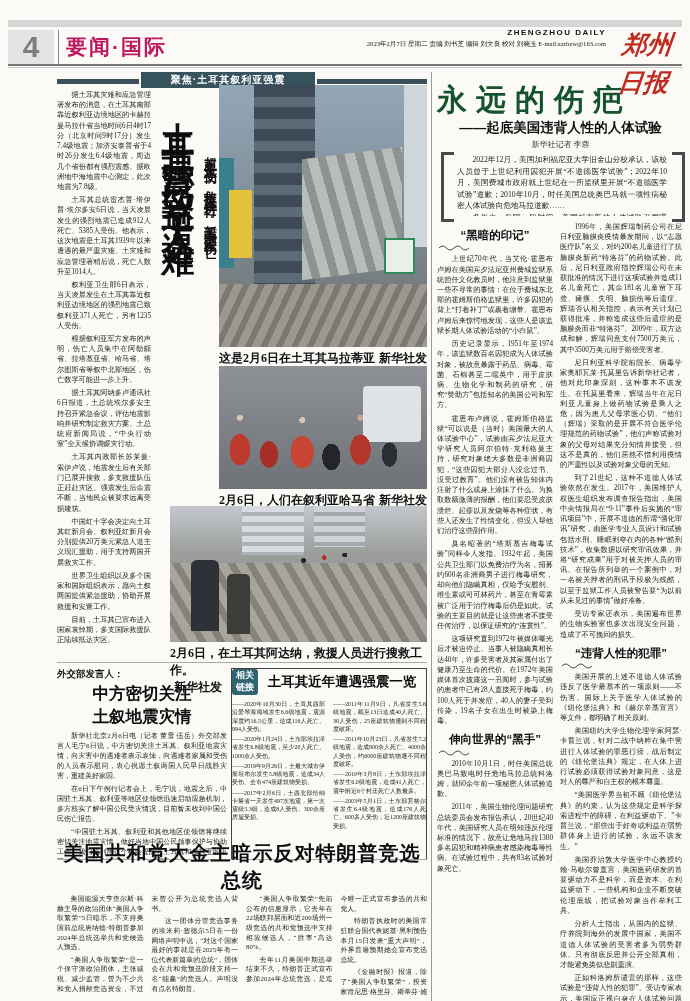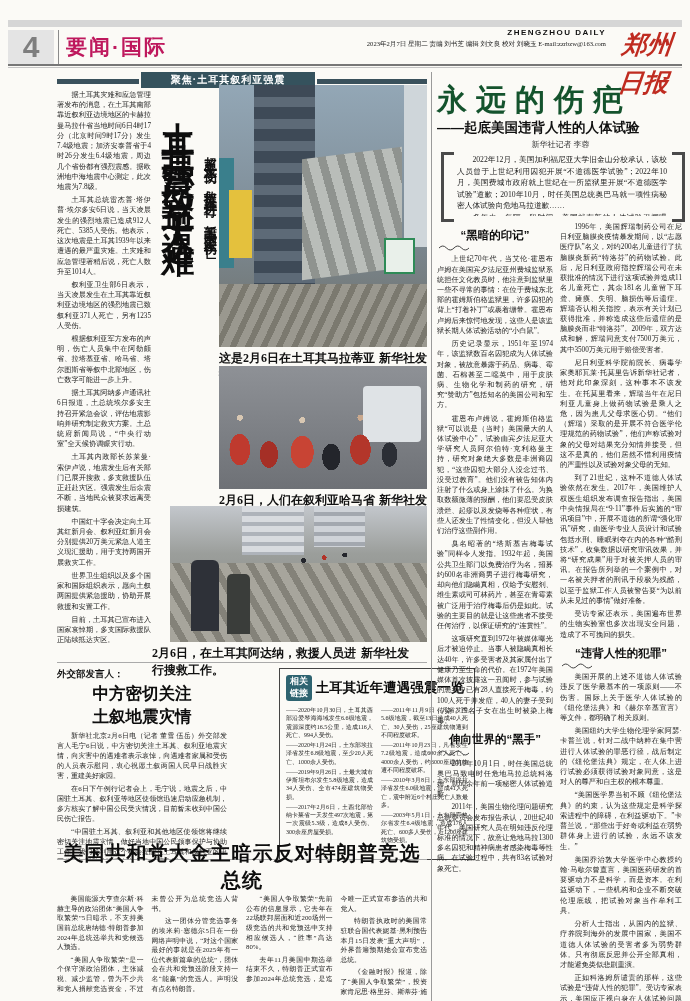--- a/index.html
+++ b/index.html
@@ -95,21 +95,21 @@
     radial-gradient(circle 4px at 52% 40%,#24262c 0 60%,transparent 61%);}
 
   
   .thin-rule{height:1px;background:#aaa;}
   .mfa{left:57px;top:668px;width:170px;height:192px;overflow:hidden;}
   .mfa-kicker{font-family:"Liberation Sans",sans-serif;font-size:9.5px;font-weight:bold;color:#111;}
   .mfa-title{font-family:"Liberation Sans",sans-serif;font-size:16.5px;font-weight:900;
     text-align:center;line-height:1.25;color:#0d0d0d;margin-top:2px;}
   .mfa-body{margin-top:6px;font-size:7px;}
   .related{left:231px;top:668px;width:196px;height:192px;border:1px solid #444;
-    box-sizing:border-box;padding:6px;overflow:hidden;margin-left:48px;}
+    box-sizing:border-box;padding:0;overflow:hidden;}
   .rel-head{display:flex;align-items:center;}
   .rel-label{width:26px;height:26px;background:#2e6370;color:#fff;border-radius:3px;
     font-family:"Liberation Sans",sans-serif;font-size:9px;font-weight:bold;line-height:1.3;
     display:flex;flex-direction:column;align-items:center;justify-content:center;flex:0 0 auto;}
   .rel-title{flex:1;text-align:center;font-family:"Liberation Sans",sans-serif;
     font-size:13.5px;font-weight:900;color:#0d0d0d;}
   .rel-items{margin-top:5px;column-count:2;column-gap:8px;font-size:6px;line-height:1.38;
     text-align:justify;height:148px;overflow:hidden;}
   .rel-items p{margin:0 0 2px 0;}
 
@@ -119,21 +119,21 @@
     letter-spacing:1px;color:#0d0d0d;}
   .trump-body{left:57px;top:894px;width:370px;height:106px;overflow:hidden;
     column-count:4;column-gap:8px;font-size:6.8px;line-height:1.42;text-align:justify;}
   .trump-body p{margin:0 0 3px 0;text-indent:2em;}
 
   
   .vrule{left:431px;top:72px;width:1px;height:929px;background:#9a9a9a;}
   .scar-title{left:437px;top:80px;width:247px;text-align:left;
     font-family:"Liberation Sans",sans-serif;font-size:30px;font-weight:900;
     letter-spacing:9px;color:#14532d;}
-  .scar-sub{left:437px;top:119px;width:247px;text-align:left;
+  .scar-sub{left:437px;top:119px;width:247px;text-align:center;
     font-family:"Liberation Sans",sans-serif;font-size:13.5px;font-weight:bold;color:#111;}
   .scar-byline{left:437px;top:139px;width:247px;text-align:center;font-size:8px;color:#333;}
   .bracket{width:10px;height:64px;border:3px solid #4a4a4a;}
   .bracket-l{left:441px;top:152px;border-right:none;}
   .bracket-r{left:672px;top:152px;border-left:none;}
   .scar-intro{left:457px;top:154px;width:210px;height:62px;overflow:hidden;
     font-size:7.7px;line-height:1.5;text-align:justify;}
   .scar-intro p{margin:0;text-indent:2em;}
   .scar-col{overflow:hidden;}
   .scar-col1{left:437px;top:222px;width:116px;height:779px;}
@@ -199,21 +199,21 @@
 </div>
 
 <div class="abs photo photo3">
   <div class="p3-b1"></div>
   <div class="p3-b2"></div>
   <div class="p3-rubble"></div>
   <div class="p3-fig"></div>
   <div class="p3-fig2"></div>
   <div class="p3-dots"></div>
 </div>
-<div class="abs caption" style="left:152px;top:645px;width:257px;">
+<div class="abs caption" style="left:170px;top:645px;width:257px;flex-direction:column;">
   <span>2月6日，在土耳其阿达纳，救援人员进行搜救工作。</span>
   <span class="credit">新华社发</span>
 </div>
 
 <div class="abs thin-rule" style="left:57px;top:662px;width:370px;"></div>
 
 <div class="abs mfa">
   <div class="mfa-kicker">外交部发言人：</div>
   <div class="mfa-title">中方密切关注</div>
   <div class="mfa-title">土叙地震灾情</div>

